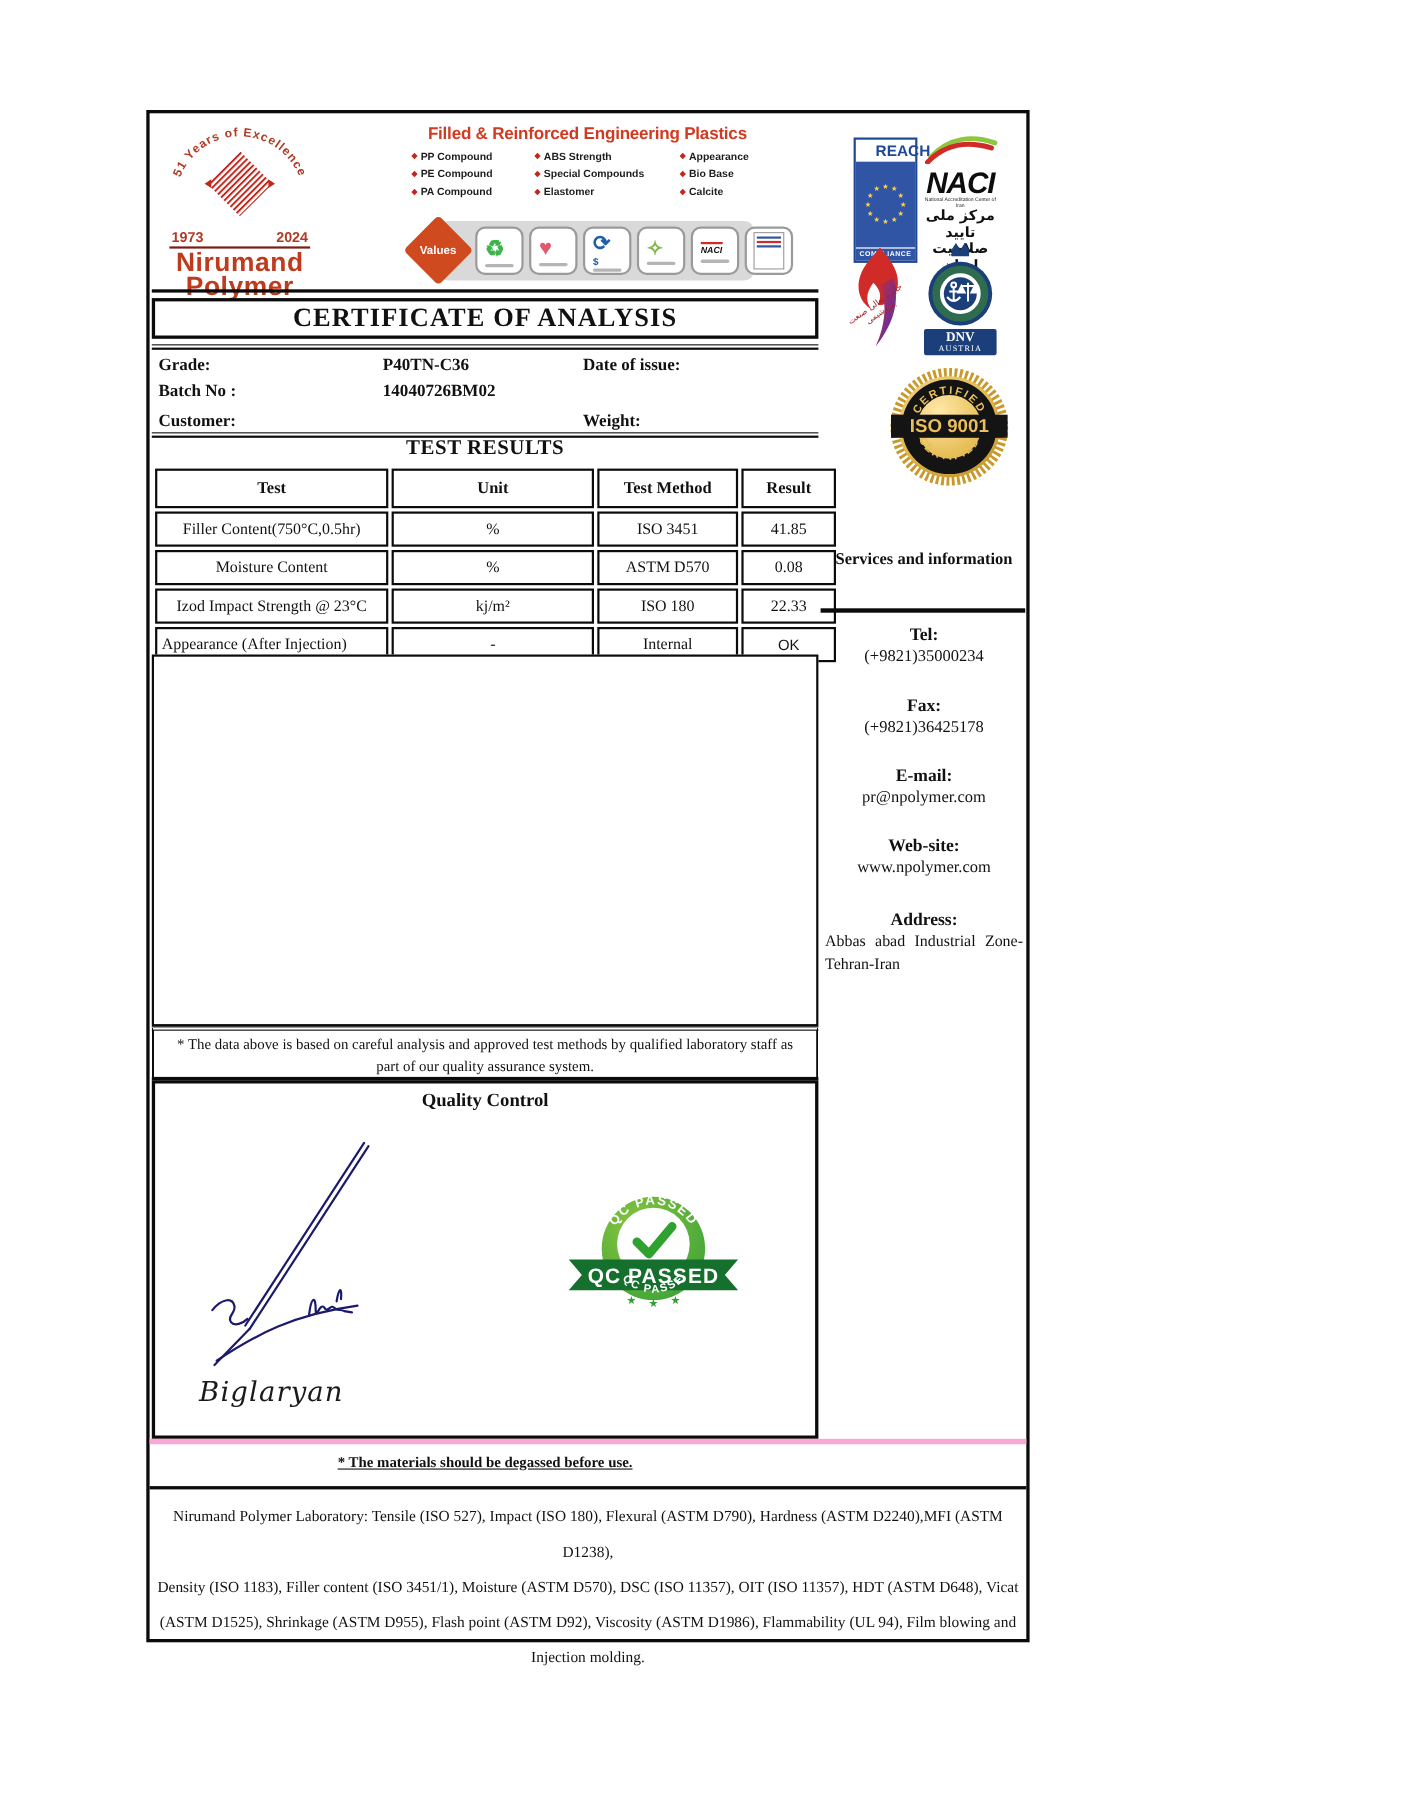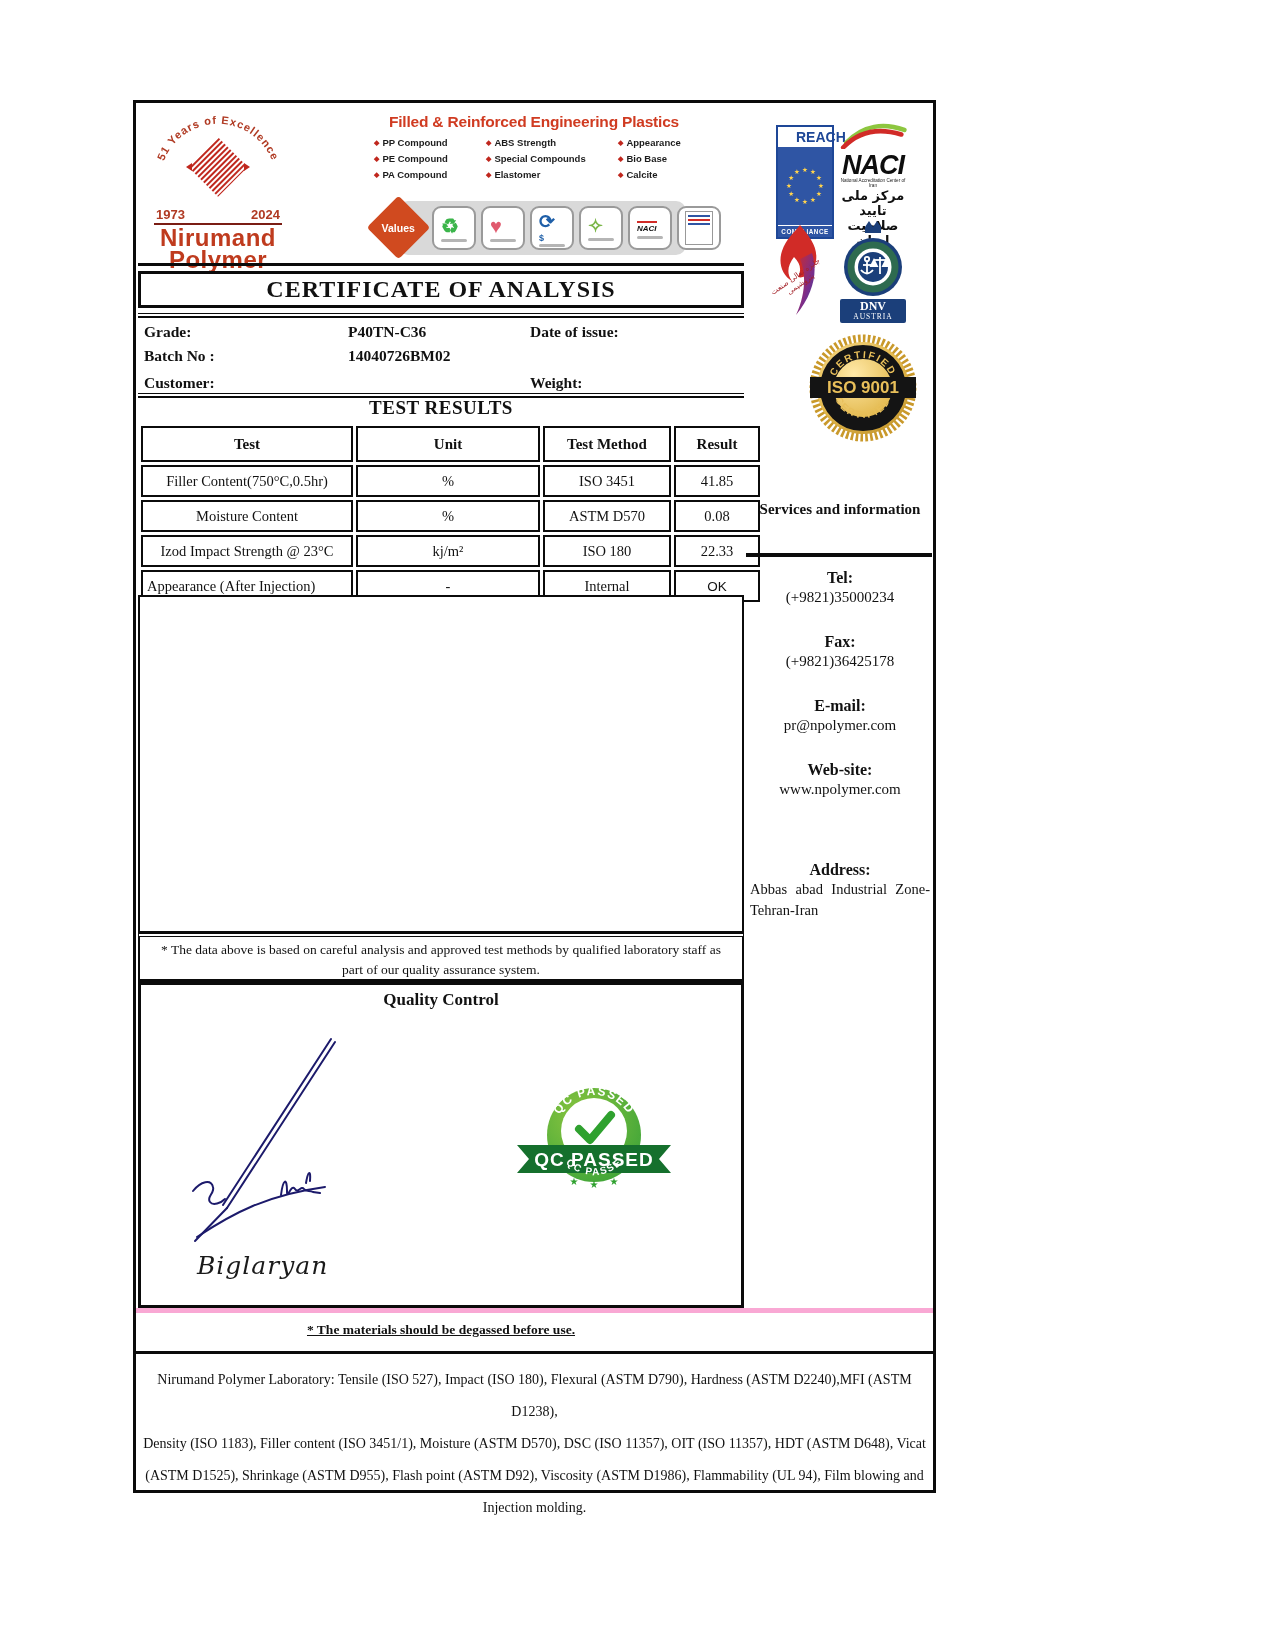--- a/index.html
+++ b/index.html
@@ -79,34 +79,34 @@
   .sans{font-family:"Liberation Sans",sans-serif !important;font-size:13.5px !important;}
 
   .empty-box{left:2px;top:492px;width:606px;height:338px;border:2px solid #0b0b0b;background:#fff;}
   .footnote{left:2px;top:830px;width:606px;height:49px;border-top:4px double #0b0b0b;border-bottom:3px solid #0b0b0b;
             border-left:2px solid #0b0b0b;border-right:2px solid #0b0b0b;
             font:13.5px/20px "Liberation Serif",serif;text-align:center;padding:3px 14px 0;}
 
   
   .qc-box{left:2px;top:879px;width:606px;height:326px;border:3px solid #0b0b0b;}
   .qc-title{position:absolute;top:5px;left:0;width:100%;text-align:center;font:bold 17px "Liberation Serif",serif;}
-  .biglaryan{position:absolute;left:56px;top:266px;font:italic 25px "DejaVu Serif",serif;color:#1a1a1a;letter-spacing:1px;text-align:right;}
+  .biglaryan{position:absolute;left:40px;top:266px;font:italic 25px "DejaVu Serif",serif;color:#1a1a1a;letter-spacing:1px;text-align:right;}
   .degas{left:0px;top:1205px;width:797px;border-top:5px solid #f9a8d4;text-decoration:underline;}
   .degas-inner{width:610px;text-align:center;font:bold 13.5px "Liberation Serif",serif;padding-top:9px;}
   .footerbox{left:0px;top:1248px;width:797px;height:139px;border-top:3px solid #0b0b0b;
              font:14px/32px "Liberation Serif",serif;text-align:center;padding-top:10px;}
 
   
   .svc-title{left:612px;top:398px;width:184px;text-align:center;font:bold 15px "Liberation Serif",serif;}
   .svc-rule{left:610px;top:450px;width:186px;border-top:4px solid #0b0b0b;}
   .contact{left:614px;top:466px;width:180px;text-align:center;}
   .cgroup{margin-bottom:25px;}
   .cgroup .lbl{font:bold 16px "Liberation Serif",serif;}
   .cgroup .val{font:15px/21px "Liberation Serif",serif;}
-  .cgroup.addr{margin-top:61px;}
+  .cgroup.addr{margin-top:28px;}
   .cgroup.addr .val{text-align:justify;font-size:14.5px;}
 </style>
 </head>
 <body>
 
 <div class="canvas">
   <div class="abs page">
 
     <div class="abs logo-block">
       <svg width="140" height="92" viewBox="0 0 140 92">

